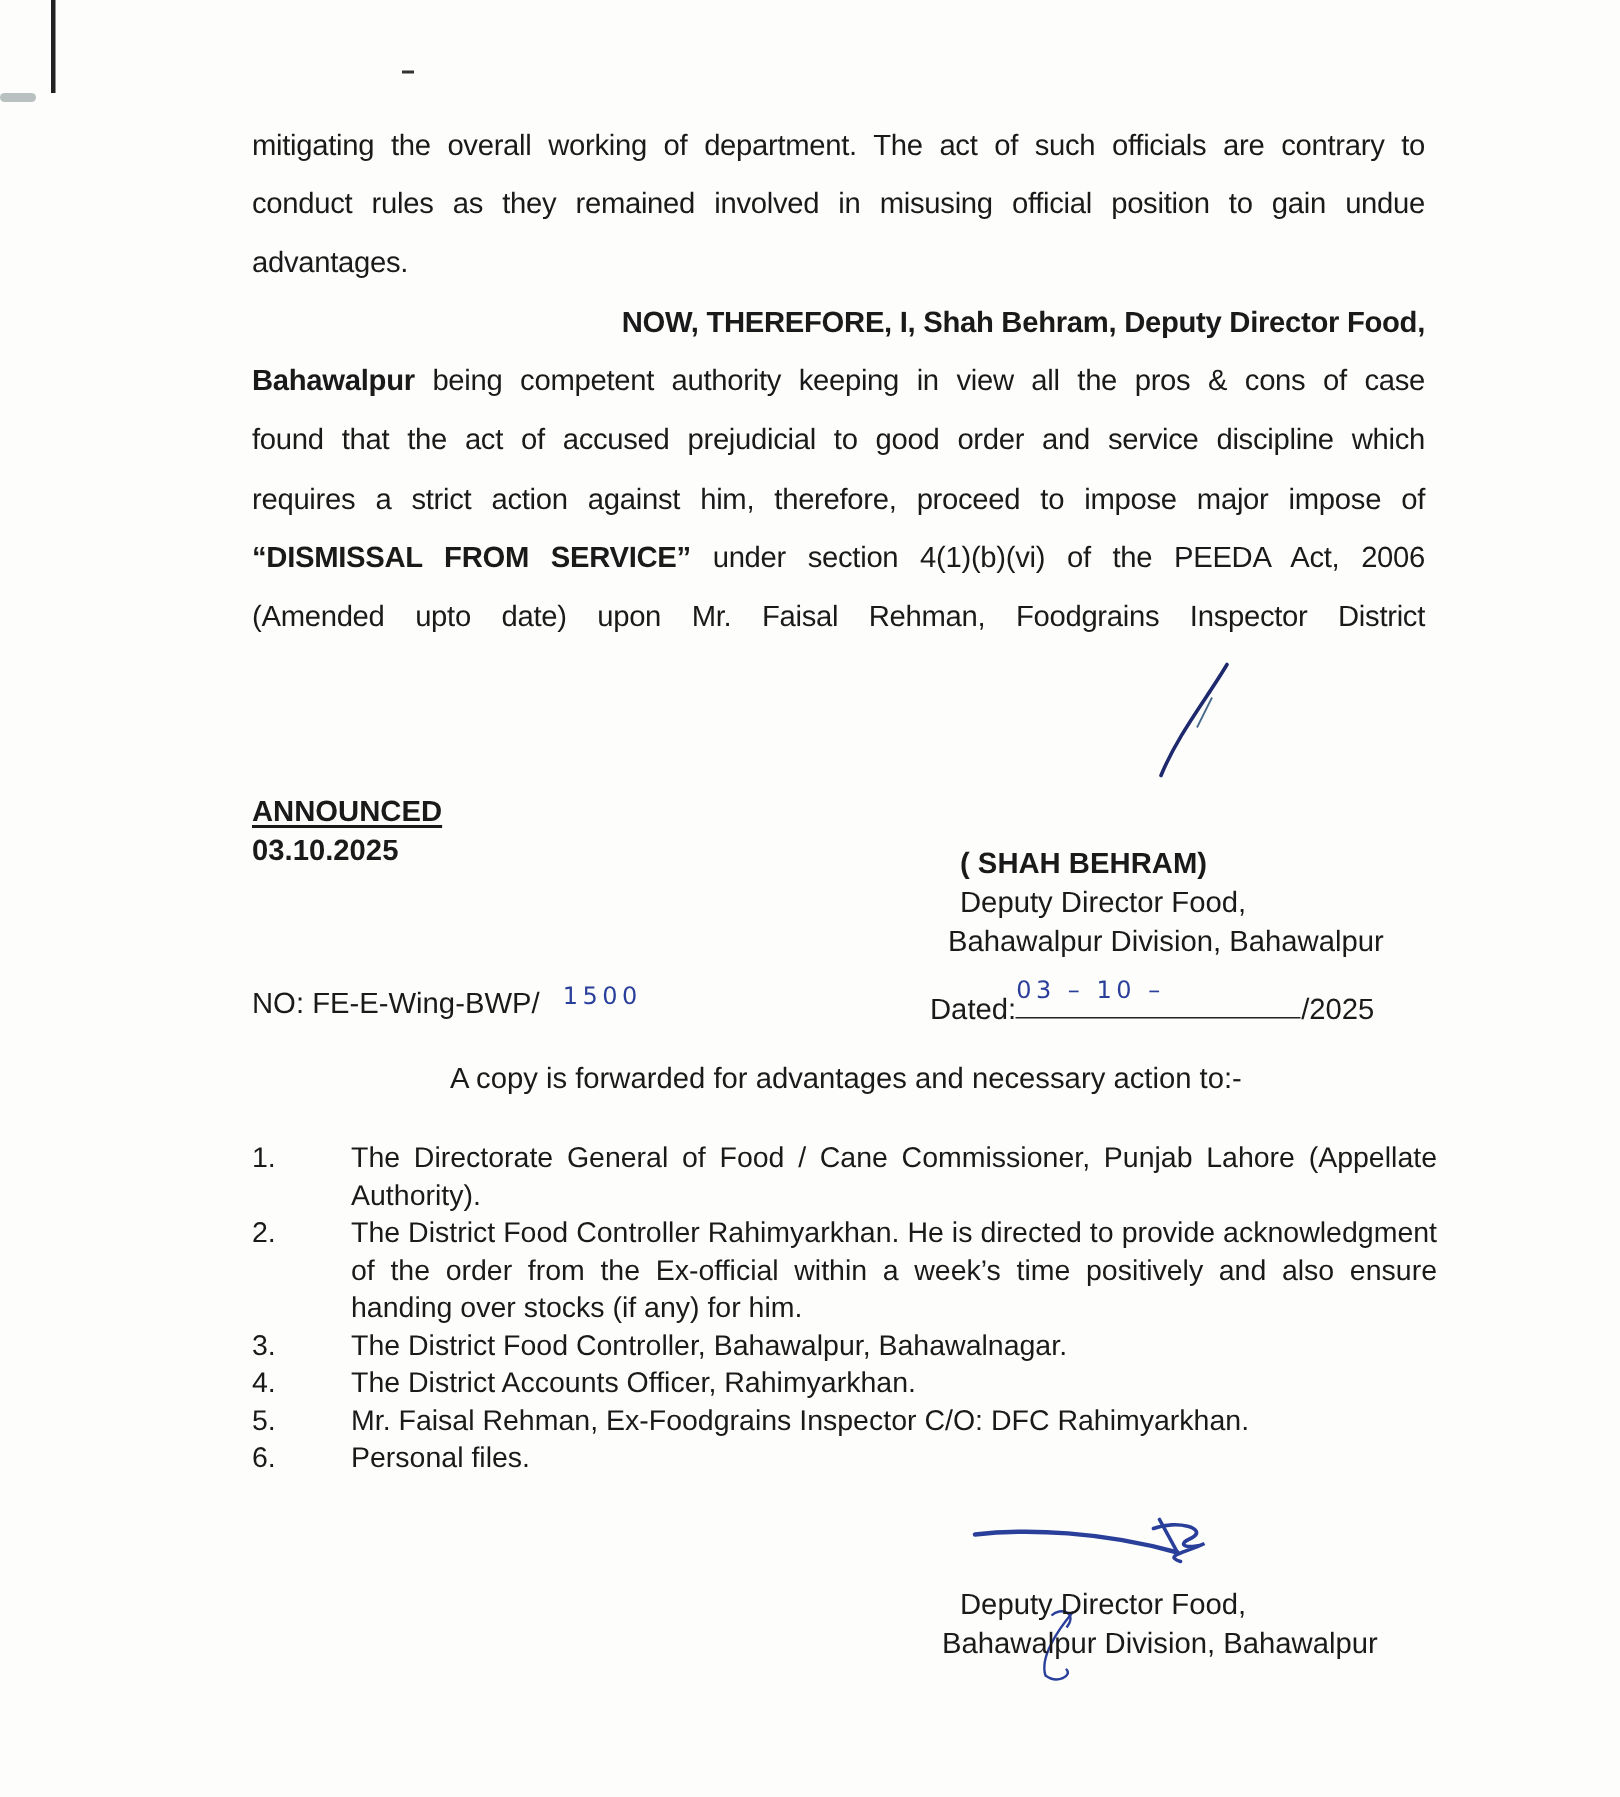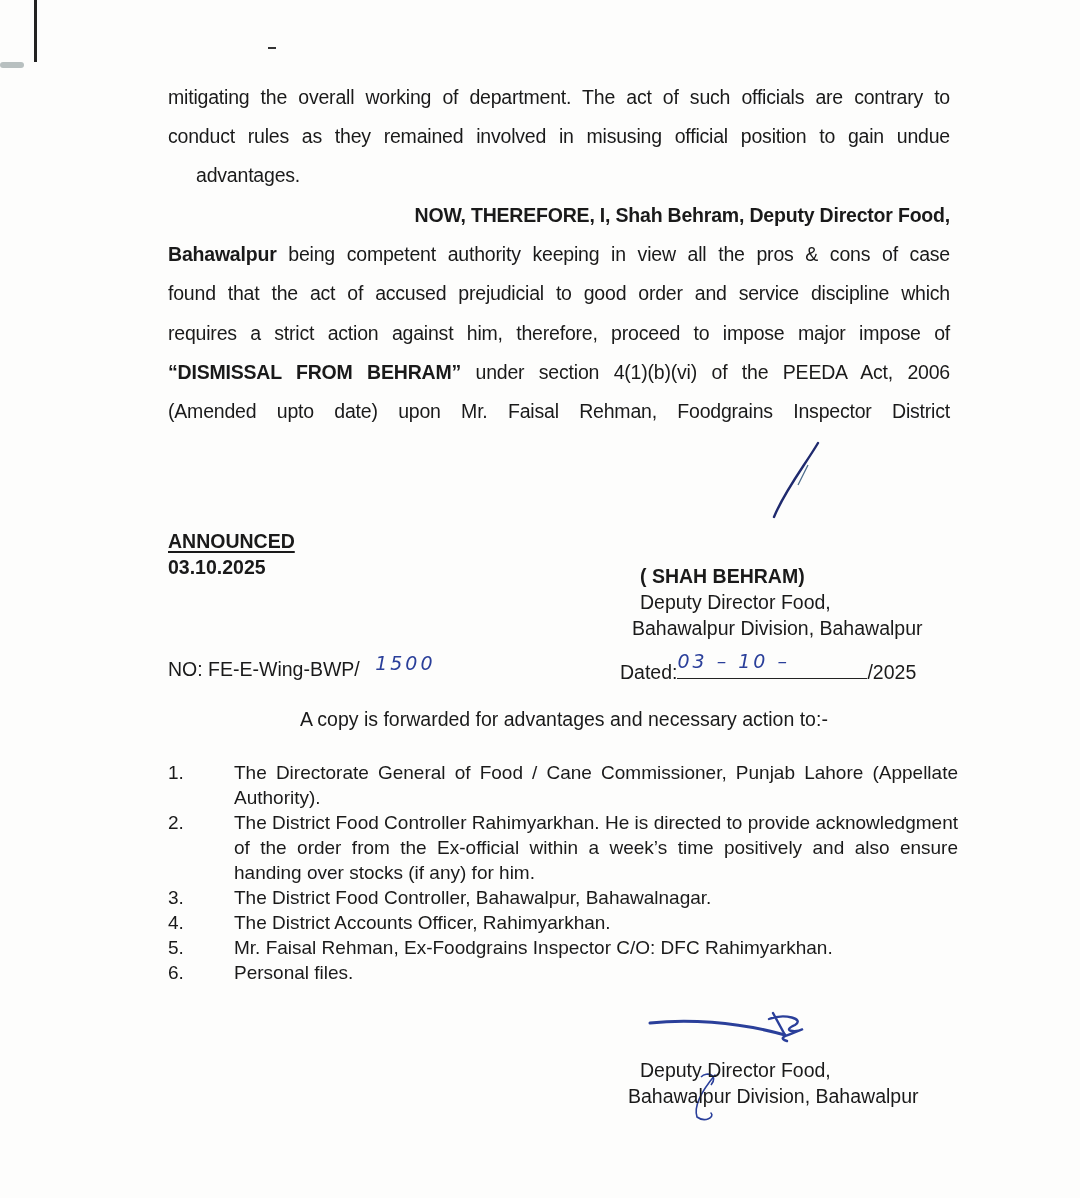--- a/index.html
+++ b/index.html
@@ -11,26 +11,26 @@
     }
     .page { position: absolute; left: 0; top: 0; width: 1080px; height: 1198px; }
     .para {
       position: absolute; left: 168px; width: 782px;
       font-size: 19.5px; line-height: 39.2px;
       text-align: justify; letter-spacing: -0.2px;
       font-stretch: condensed;
     }
     .para b { font-weight: bold; }
     .line { display: block; text-align: justify; text-align-last: justify; }
-    .line.last { text-align-last: left; margin-left: 28px; }
+    .line.last { text-align-last: left; }
     .abs { position: absolute; white-space: nowrap; font-size: 19.5px; }
     .bold { font-weight: bold; }
     .u { text-decoration: underline; text-underline-offset: 3px; text-decoration-thickness: 2px; }
     .center { text-align: left; margin-top: 11px; }
-    .hand { color: #2a3f9a; font-family: "DejaVu Sans", sans-serif; font-style: italic; font-size: 19px; letter-spacing: 3px; }
+    .hand { color: #2a3f9a; font-family: "DejaVu Sans", sans-serif; font-size: 16px; letter-spacing: 3px; }
     .dated-line { display: inline-block; border-bottom: 1.5px solid #222; width: 190px; height: 22px; vertical-align: baseline; position: relative; }
     .list { position: absolute; left: 168px; top: 760px; width: 790px; font-size: 19px; line-height: 25px; }
     .li { display: flex; }
     .li .num { width: 66px; flex: 0 0 66px; }
     .li .txt { flex: 1; text-align: justify; }
     svg.sig { position: absolute; overflow: visible; }
   </style>
 </head>
 <body>
 
@@ -49,21 +49,21 @@
   <div class="para" style="top:196px;">
     <span class="line" style="text-align-last:right;">
       <b>NOW, THEREFORE, I, Shah Behram, Deputy Director Food,</b>
     </span>
     <span class="line">
       <b>Bahawalpur</b><span> being competent authority keeping in view all the pros &amp; cons of case</span>
     </span>
     <span class="line">found that the act of accused prejudicial to good order and service discipline which</span>
     <span class="line">requires a strict action against him, therefore, proceed to impose major impose of</span>
     <span class="line">
-      <b>“DISMISSAL FROM BEHRAM”</b><span> under section 4(1)(b)(vi) of the PEEDA Act, 2006</span>
+      <b>“DISMISSAL FROM SERVICE”</b><span> under section 4(1)(b)(vi) of the PEEDA Act, 2006</span>
     </span>
     <span class="line">(Amended upto date) upon Mr. Faisal Rehman, Foodgrains Inspector District</span>
   </div>
 
   <svg class="sig" style="left:760px;top:435px;" width="70" height="90">
     <path d="M58 8 C45 30, 25 55, 14 82" stroke="#1f2a6e" stroke-width="2.4" fill="none" stroke-linecap="round"></path>
     <path d="M48 30 L38 50" stroke="#4a6a8a" stroke-width="1.2" fill="none"></path>
   </svg>
 
   <div class="abs bold u" style="left:168px;top:530px;">ANNOUNCED</div>

